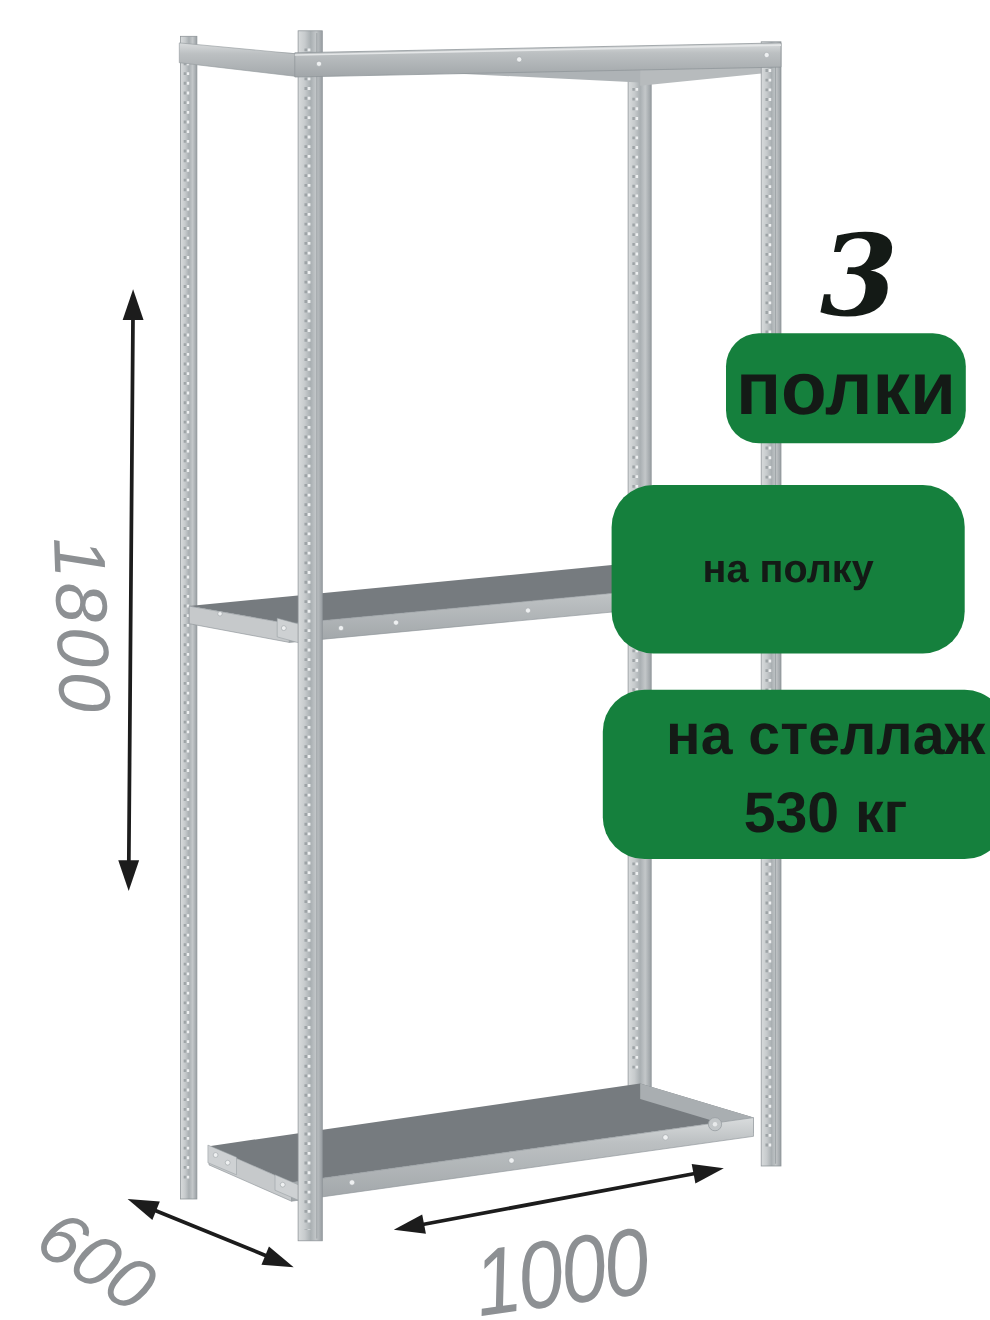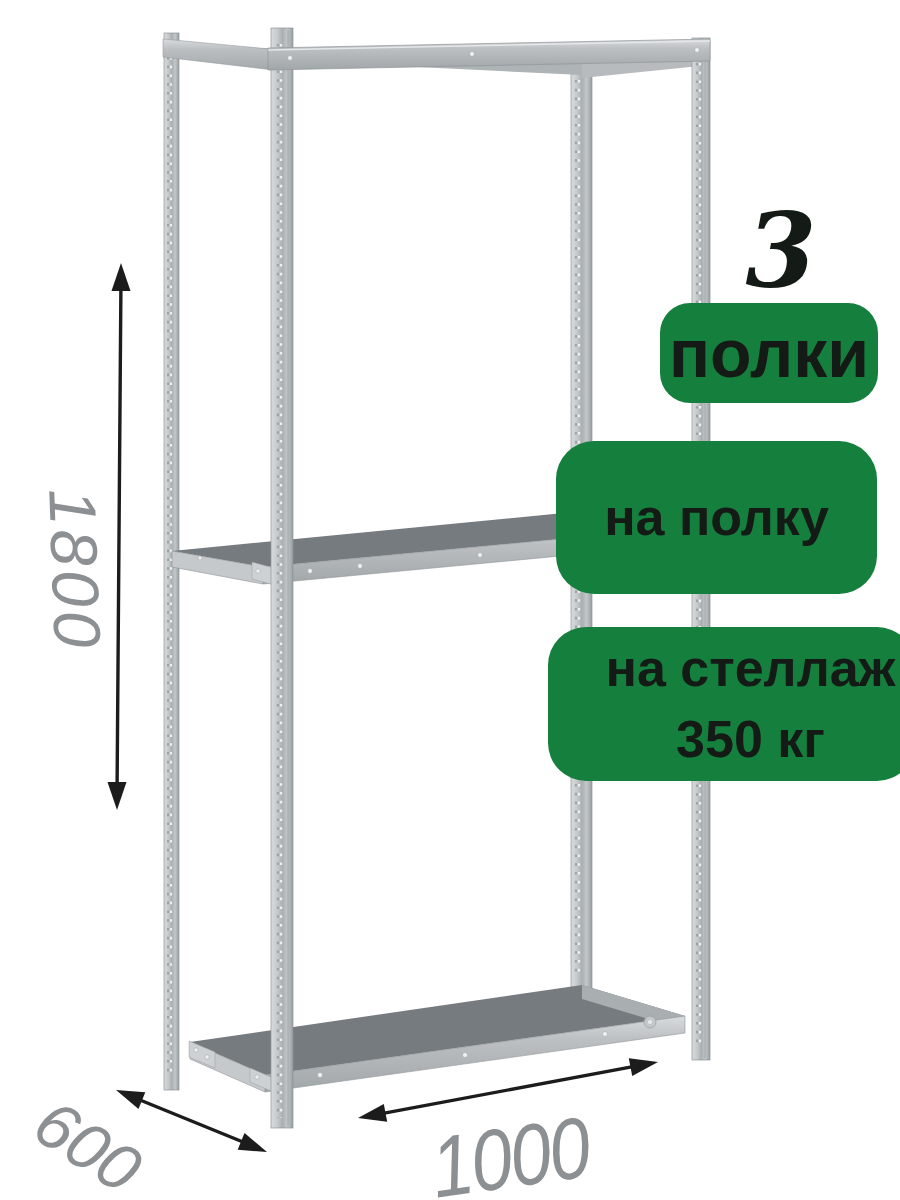--- a/index.html
+++ b/index.html
@@ -21,21 +21,21 @@
          font-family:"DejaVu Serif","Liberation Serif",serif;font-style:italic;font-weight:700;
          font-size:102px;line-height:1;color:#141a16;}
 
   
   .badge{position:absolute;background:#15803d;color:#141a16;display:flex;flex-direction:column;
          align-items:center;justify-content:center;font-weight:700;text-align:center;}
   .badge span{display:block;}
   .badge-count{left:660px;top:303px;width:218px;height:100px;border-radius:30px;
                font-size:68px;line-height:1;}
   .badge-shelf{left:556px;top:441px;width:321px;height:153px;border-radius:38px;
-               font-size:52px;line-height:1.36;}
+               font-size:36px;line-height:1.36;}
   .badge-rack{left:548px;top:627px;width:329px;height:154px;border-radius:38px;
               font-size:52px;line-height:1.36;padding-left:38px;}
 </style>
 </head>
 <body>
 
 <div class="canvas">
 
   <svg width="900" height="1200" viewBox="0 0 900 1200">
     <defs>
@@ -147,16 +147,16 @@
   <div class="badge badge-count">
     <span>полки</span>
   </div>
 
   <div class="badge badge-shelf">
     <span>на полку</span>
   </div>
 
   <div class="badge badge-rack">
     <span>на стеллаж</span>
-    <span>350 кг</span>
+    <span>530 кг</span>
   </div>
 
 </div>
 
 </body></html>

